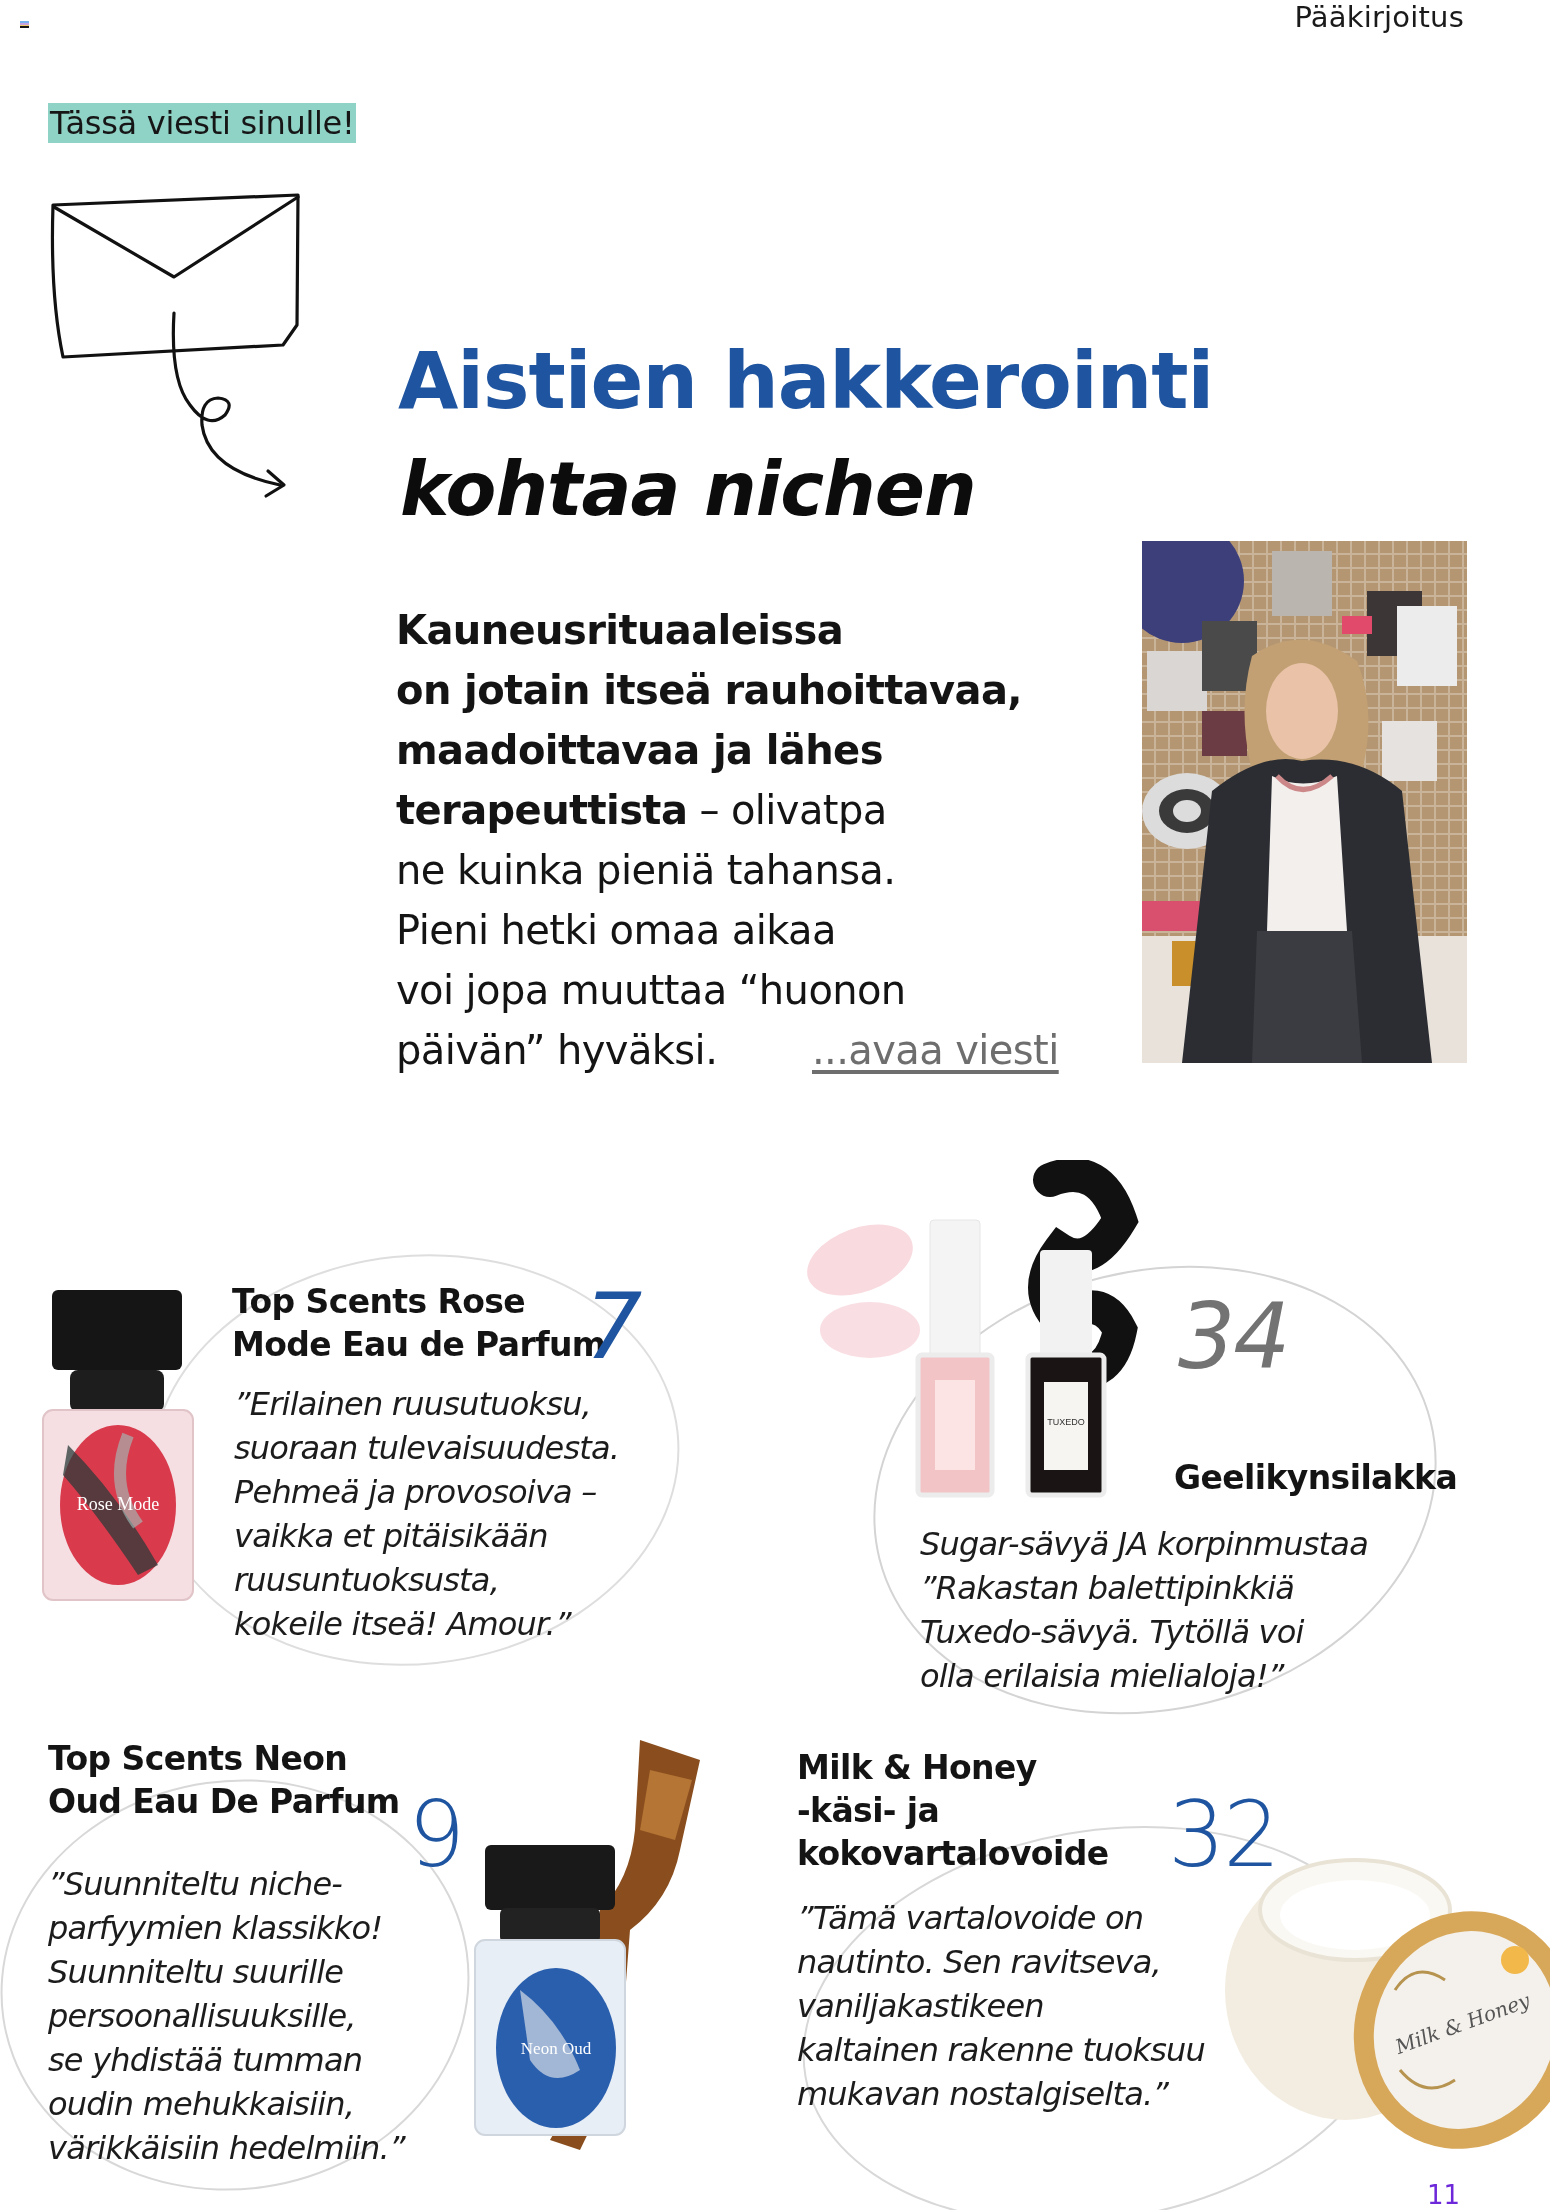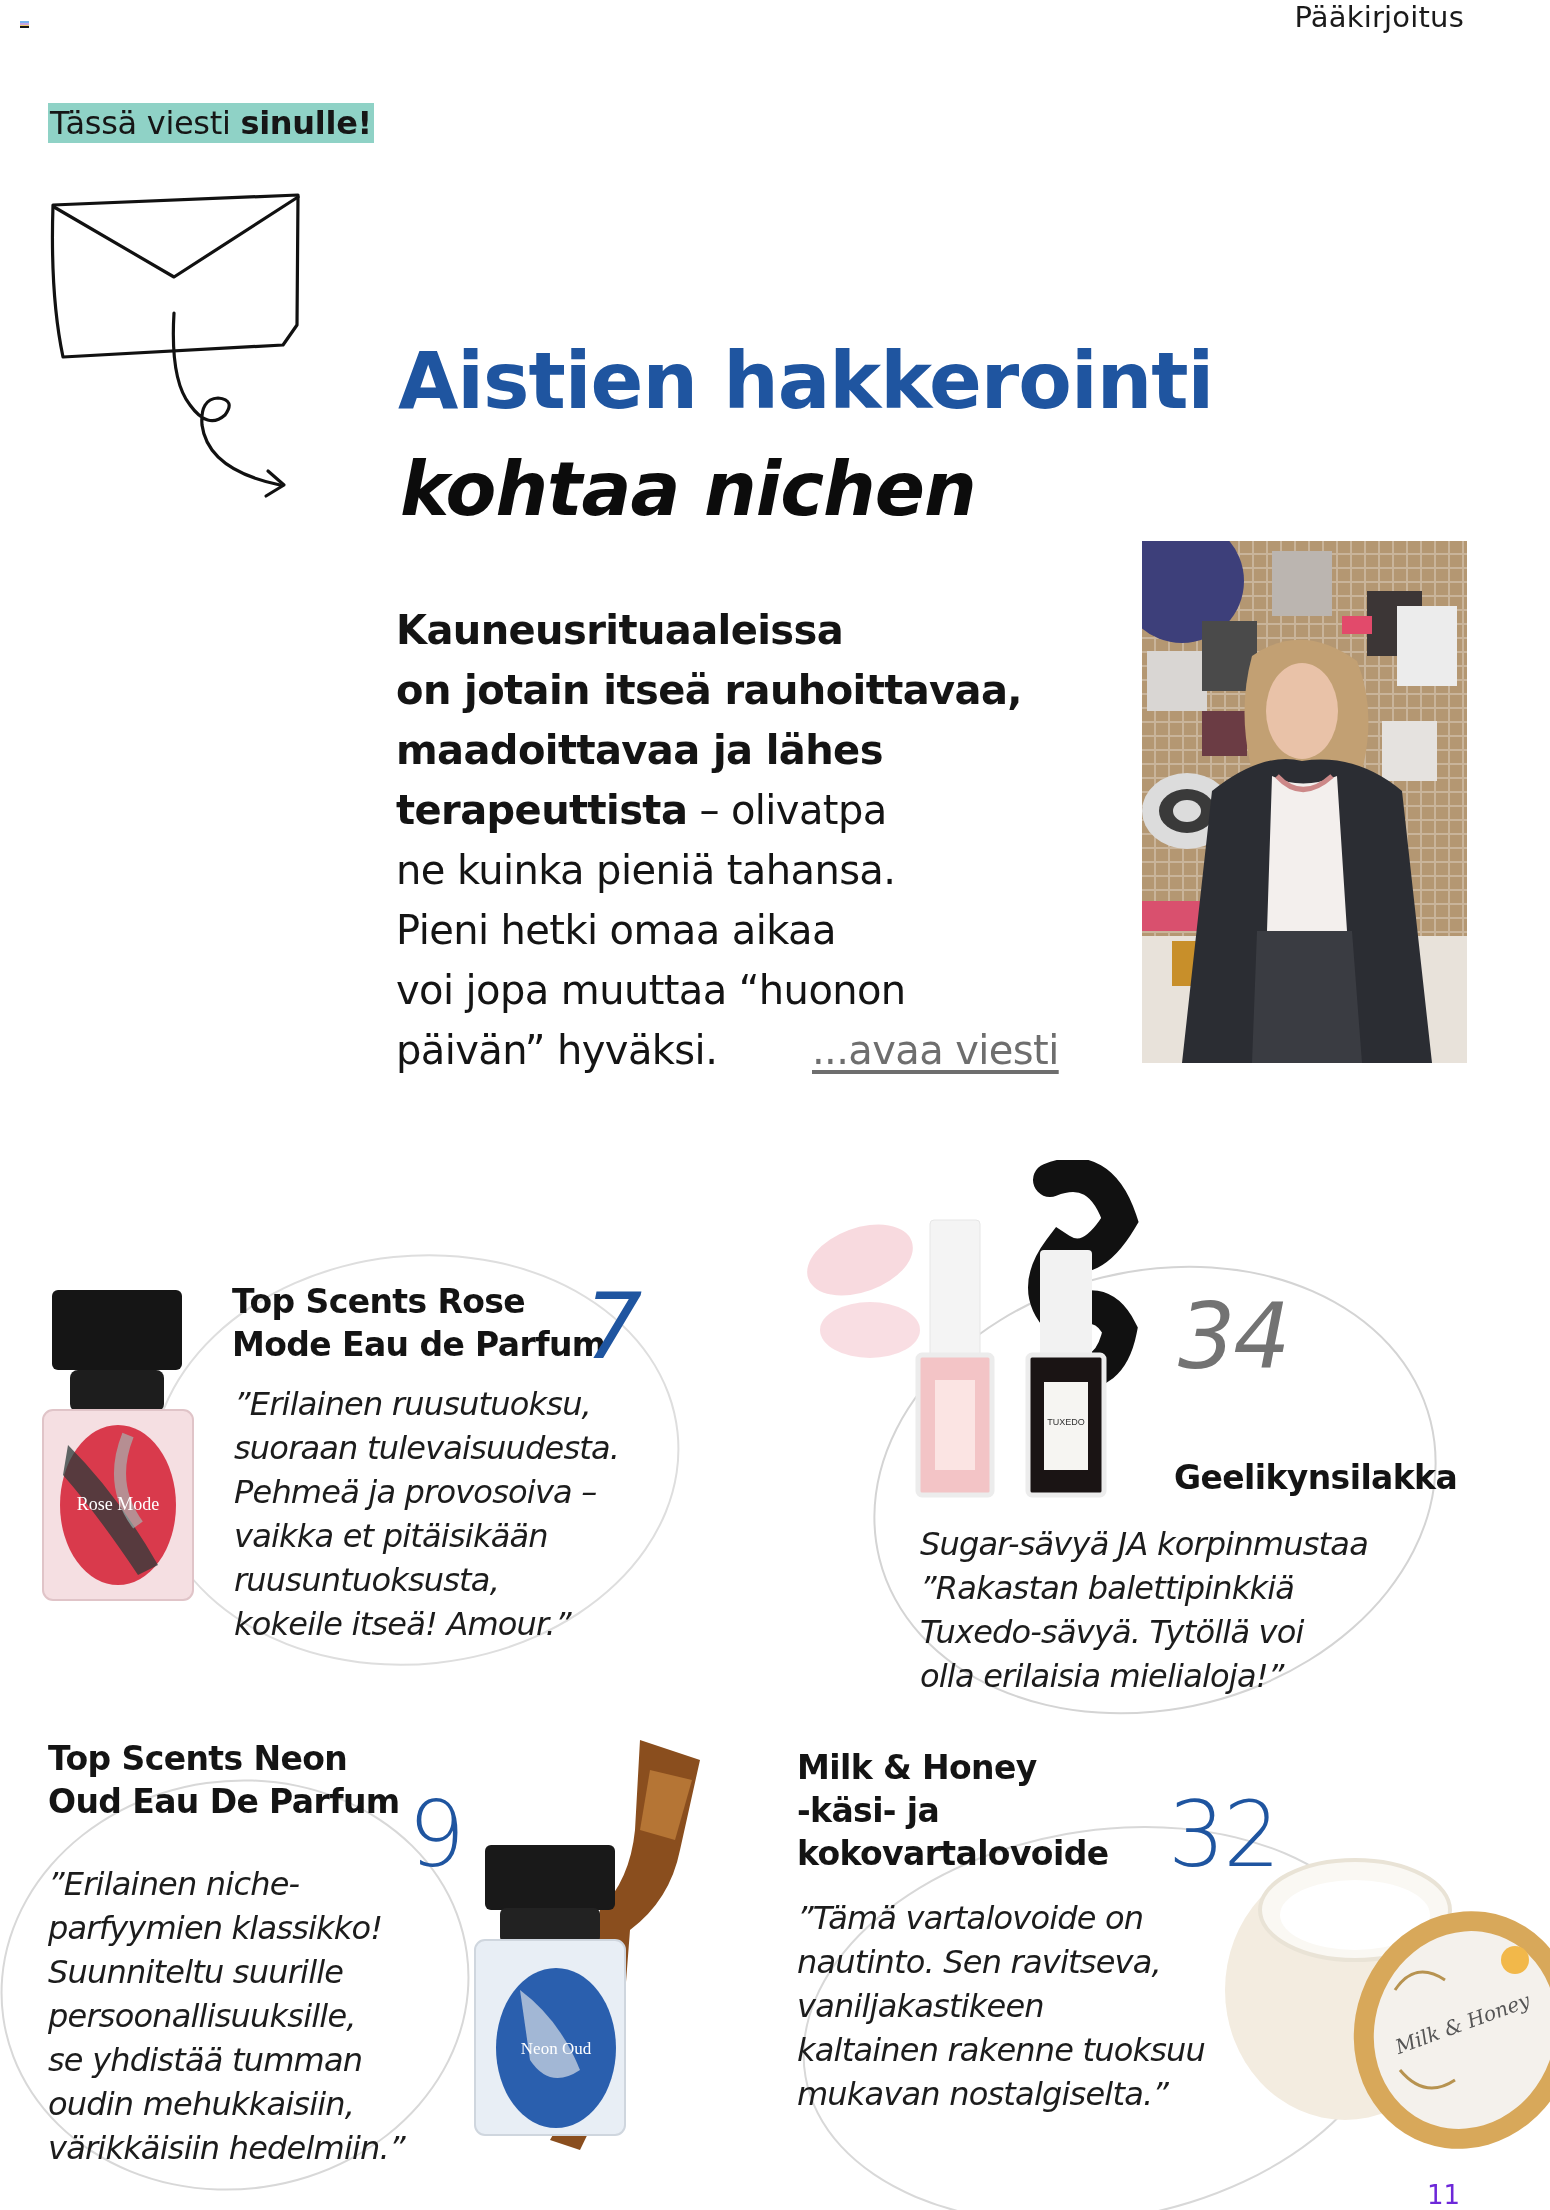--- a/index.html
+++ b/index.html
@@ -8,21 +8,21 @@
 
   .abs { position: absolute; }
 
   
   .logo-mini { left: 20px; top: 21px; width: 9px; height: 8px; }
   .logo-mini span { display: block; height: 2px; width: 9px; }
 
   .section-label { right: 86px; top: 0px; font-size: 29px; font-weight: 400; color: #1a1a1a; letter-spacing: 0.2px; margin-left: 8px; }
 
   .highlight-tag { left: 48px; top: 103px; height: 40px; padding: 0 2px; background: #8fd2c6; font-size: 32px; line-height: 40px; color: #161616; letter-spacing: -0.3px; white-space: nowrap; }
-  .highlight-tag b { font-weight: 700; }
+  .highlight-tag b { font-weight: 400; }
 
   .envelope-icon { left: 40px; top: 185px; width: 260px; height: 320px; }
 
   .headline-1 { left: 398px; top: 342px; font-size: 78px; font-weight: 700; letter-spacing: -1px; white-space: nowrap; line-height: 1; }
   .headline-2 { left: 400px; top: 452px; font-size: 74px; font-weight: 700; font-style: italic; letter-spacing: -1px; white-space: nowrap; line-height: 1; color: #0c0c0c; }
 
   .lede { left: 396px; top: 600px; width: 720px; font-size: 40px; line-height: 60px; color: #141414; letter-spacing: -0.6px; }
   .lede .line { display: block; white-space: nowrap; }
   .lede b { font-weight: 700; }
   .read-more-link { position: absolute; left: 416px; top: 0; color: #6e6e6e; text-decoration: underline; text-underline-offset: 6px; cursor: pointer; }
@@ -162,21 +162,21 @@
   <span class="line">olla erilaisia mielialoja!”</span>
 </div>
 
 <div class="bubble" style="left:0px; top:1780px; width:470px; height:410px; border-color:#d8d8d8; transform:rotate(-8deg)"></div>
 <div class="prod-title" style="left:48px; top:1737px">
   <div>Top Scents Neon</div>
   <div>Oud Eau De Parfum</div>
 </div>
 <div class="prod-number" style="left:408px; top:1790px; color:#1f55a0">9</div>
 <div class="prod-quote" style="left:48px; top:1862px">
-  <span class="line">”Erilainen niche-</span>
+  <span class="line">”Suunniteltu niche-</span>
   <span class="line">parfyymien klassikko!</span>
   <span class="line">Suunniteltu suurille</span>
   <span class="line">persoonallisuuksille,</span>
   <span class="line">se yhdistää tumman</span>
   <span class="line">oudin mehukkaisiin,</span>
   <span class="line">värikkäisiin hedelmiin.”</span>
 </div>
 <svg class="abs" style="left:430px; top:1730px" width="290" height="430" viewBox="0 0 290 430">
   <path d="M210 10 L270 30 L250 120 Q240 170 200 200 L190 330 Q170 380 150 420 L120 410 Q150 360 150 320 L170 180 Q200 150 205 100 Z" fill="#8a4e1e"></path>
   <path d="M220 40 L262 50 L245 110 L210 100 Z" fill="#b57535"></path>

